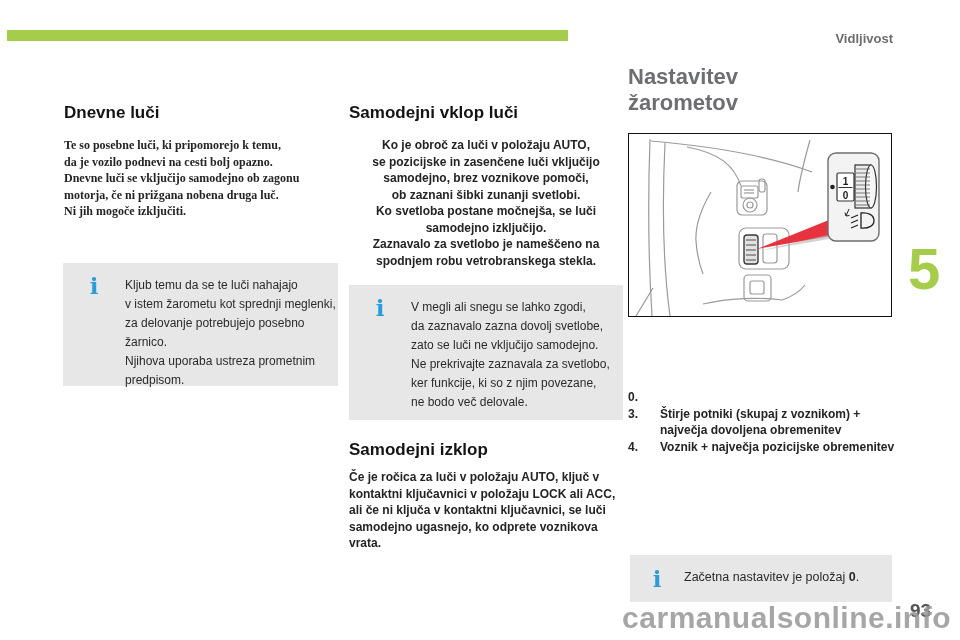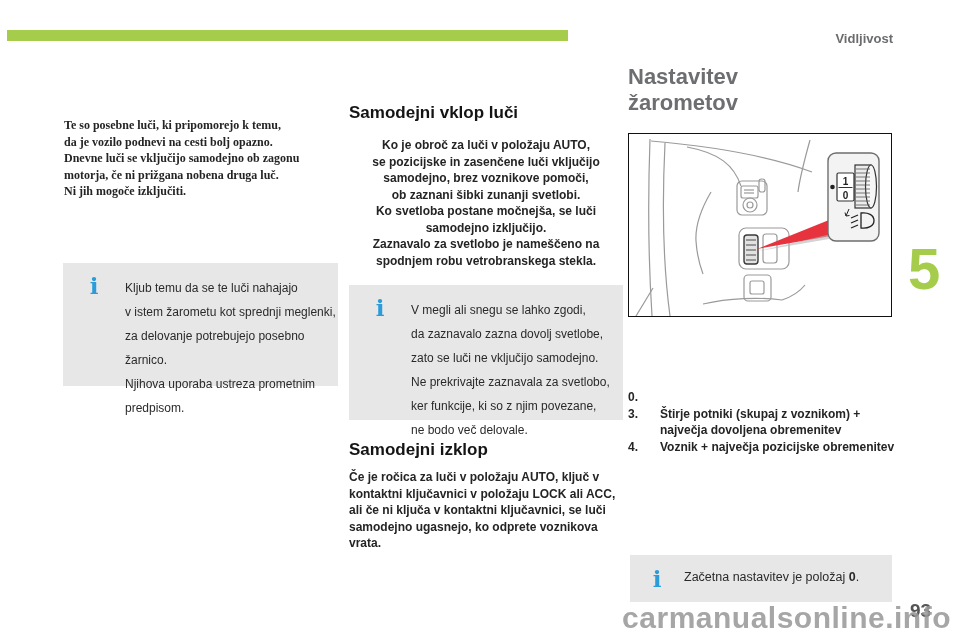--- a/index.html
+++ b/index.html
@@ -10,21 +10,21 @@
   .chapter-num{position:absolute;top:240px;left:901px;font-size:58px;line-height:1;font-weight:bold;color:#a5cd4b;}
 
   .col{position:absolute;}
   .h2{font-size:17px;font-weight:bold;color:#141414;line-height:20px;}
   .body-text{font-size:12px;line-height:16.5px;font-weight:bold;color:#242424;white-space:pre;}
 
   .note{position:absolute;background:#e7e7e8;display:flex;align-items:flex-start;
         padding:13px 10px 0 0;box-sizing:border-box;}
   .note-icon{flex:0 0 62px;text-align:center;font-family:"DejaVu Serif",serif;font-weight:bold;
         color:#2b9cd8;font-size:23px;line-height:20px;}
-  .note-text{font-size:12px;line-height:24px;color:#2a2a2a;white-space:pre;}
+  .note-text{font-size:12px;line-height:19px;color:#2a2a2a;white-space:pre;}
 
   .section-title{position:absolute;left:621px;top:64px;font-size:22px;line-height:26px;
         font-weight:bold;color:#6d6e71;white-space:pre-line;}
   .figure{position:absolute;left:621px;top:133px;width:264px;height:184px;border:1px solid #111;
         box-sizing:border-box;background:#fff;}
 
   .list{position:absolute;left:621px;top:389px;width:268px;font-size:12px;font-weight:bold;
         line-height:16.5px;color:#242424;}
   .list-row{display:flex;align-items:flex-start;}
   .list-marker{min-width:27px;margin-right:5px;white-space:nowrap;}
@@ -40,20 +40,21 @@
 </head>
 <body>
 
 <div class="page">
 
   <div class="greenbar"></div>
   <div class="running-head">Vidljivost</div>
   <div class="chapter-num">5</div>
 
   <div class="col" style="left:57px;top:103px;width:274px;">
+    <div class="h2">Dnevne luči</div>
     <div class="body-text" style="margin-top:14px;font-family:Liberation Serif, serif;">Te so posebne luči, ki pripomorejo k temu,
 da je vozilo podnevi na cesti bolj opazno.
 Dnevne luči se vključijo samodejno ob zagonu
 motorja, če ni prižgana nobena druga luč.
 Ni jih mogoče izključiti.</div>
   </div>
   <div class="note" style="left:56px;top:263px;width:275px;height:123px;">
     <div class="note-icon">i</div>
     <div class="note-text">Kljub temu da se te luči nahajajo
 v istem žarometu kot sprednji meglenki,

